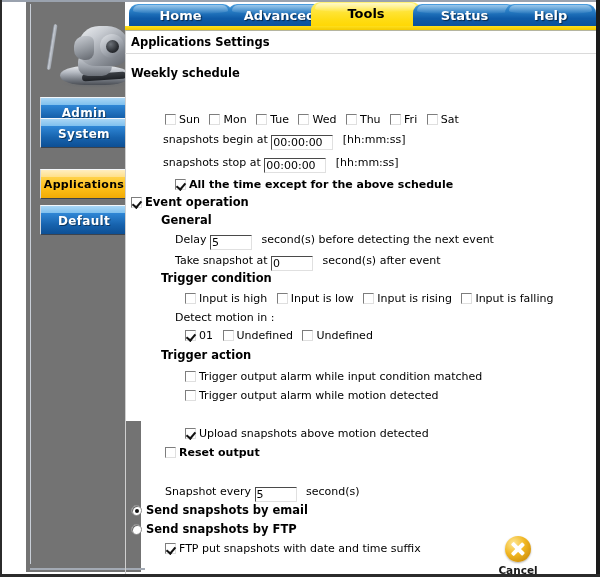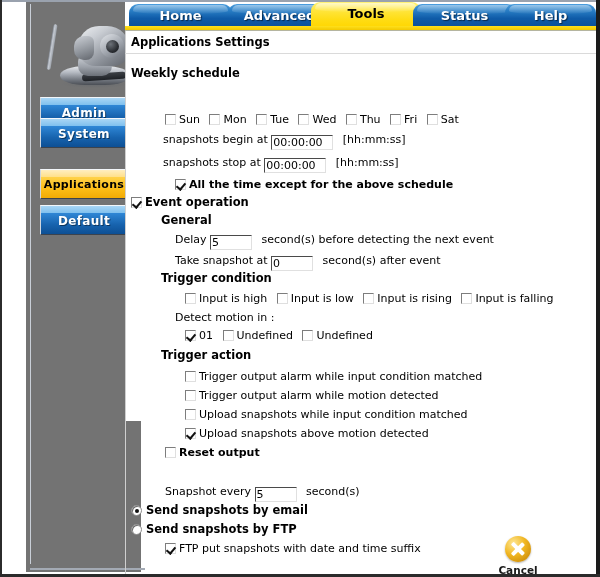--- a/index.html
+++ b/index.html
@@ -472,23 +472,20 @@
     </div>
 
     <div class="row sect" style="left:36px; top:318px;">Trigger action</div>
 
     <div class="row txt" style="left:60px; top:339px;">
       <span class="cb"></span><span>Trigger output alarm while input condition matched</span>
     </div>
     <div class="row txt" style="left:60px; top:358px;">
       <span class="cb"></span><span>Trigger output alarm while motion detected</span>
     </div>
-    <div class="row txt" style="left:60px; top:377px;">
-      <span class="cb"></span><span>Upload snapshots while input condition matched</span>
-    </div>
     <div class="row txt" style="left:60px; top:396px;">
       <span class="cb on"></span><span>Upload snapshots above motion detected</span>
     </div>
 
     <div class="row txt bold" style="left:40px; top:415px;">
       <span class="cb"></span><span>Reset output</span>
     </div>
 
 
     <div class="row txt" style="left:40px; top:454px;">

